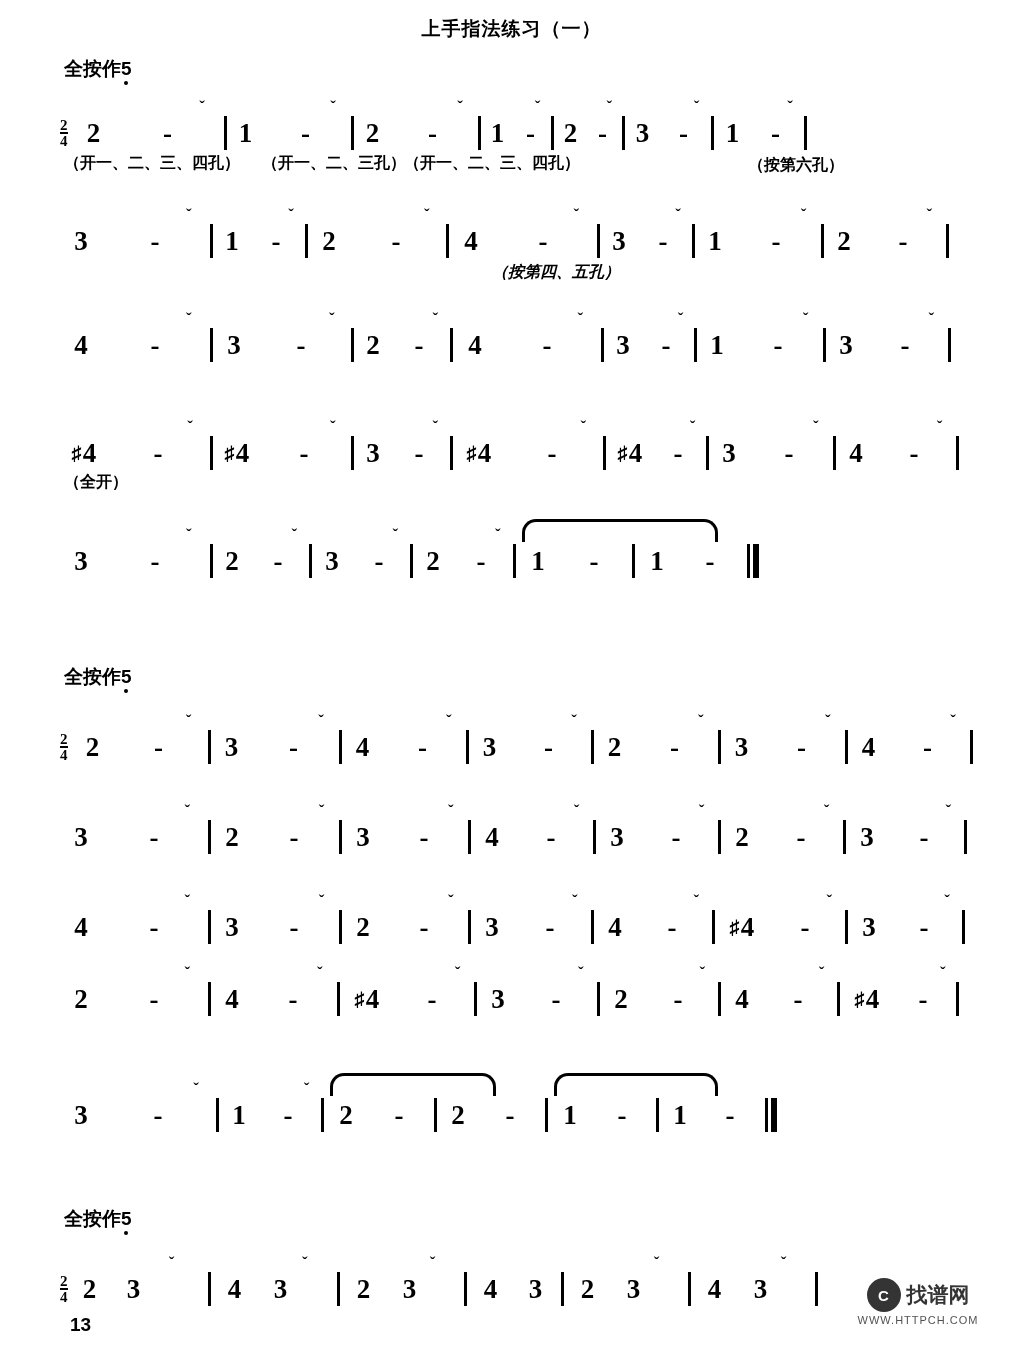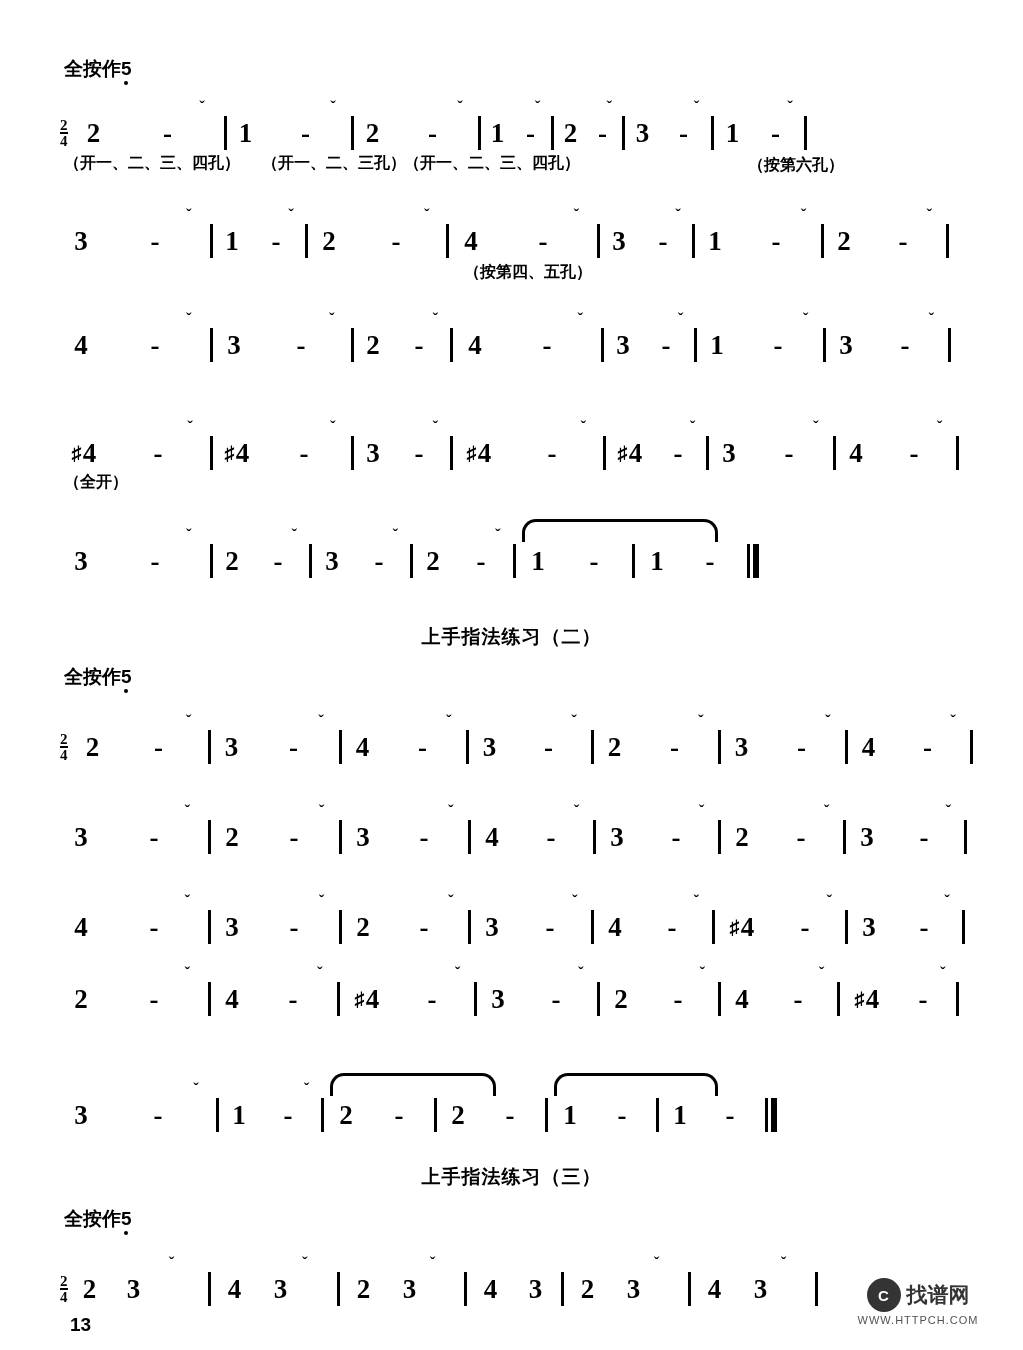--- a/index.html
+++ b/index.html
@@ -159,20 +159,23 @@
   .wm-url{
     font-family:"Liberation Sans", sans-serif;
     font-size:11px;color:#333;letter-spacing:1px;margin-top:2px;
   }
 </style>
 </head>
 <body>
 
 <div class="page">
 
+  <div style="position:absolute;left:0;top:16px;width:1023px;">
+    <div class="title">上手指法练习（一）</div>
+  </div>
 
   <div style="position:absolute;left:64px;top:56px;">
     <span class="tuning">
       <span>全按作</span><span class="dotnum">5</span>
     </span>
   </div>
 
   <div class="line" style="position:absolute;left:0;top:96px;width:1023px;">
     <span class="timesig">
       <span>2</span>
@@ -251,21 +254,21 @@
       <span class="note" style="width:86px;"><span class="vmark" style="left:82%;">ˇ</span><span>-</span></span>
     </span>
     <span class="bar"></span>
     <span class="measure">
       <span class="note" style="width:36px;">2</span>
       <span class="note" style="width:82px;"><span class="vmark" style="left:82%;">ˇ</span><span>-</span></span>
     </span>
     <span class="bar"></span>
   </div>
 
-  <div class="annot" style="left:464px;top:262px;">（按第四、五孔）</div>
+  <div class="annot" style="left:492px;top:262px;font-style:italic;">（按第四、五孔）</div>
 
   <div class="line" style="position:absolute;left:0;top:308px;width:1023px;">
     <span class="measure">
       <span class="note" style="width:42px;">4</span>
       <span class="note" style="width:106px;"><span class="vmark" style="left:82%;">ˇ</span><span>-</span></span>
     </span>
     <span class="bar"></span>
     <span class="measure">
       <span class="note" style="width:38px;">3</span>
       <span class="note" style="width:96px;"><span class="vmark" style="left:82%;">ˇ</span><span>-</span></span>
@@ -365,23 +368,20 @@
       <span class="note" style="width:72px;">-</span>
     </span>
     <span class="bar"></span>
     <span class="measure">
       <span class="note" style="width:40px;">1</span>
       <span class="note" style="width:66px;">-</span>
     </span>
     <span class="endbar2"></span>
   </div>
 
-  <div style="position:absolute;left:0;top:624px;width:1023px;">
-    <div class="title">上手指法练习（二）</div>
-  </div>
 
   <div style="position:absolute;left:64px;top:664px;">
     <span class="tuning">
       <span>全按作</span><span class="dotnum">5</span>
     </span>
   </div>
 
   <div class="line" style="position:absolute;left:0;top:710px;width:1023px;">
     <span class="timesig">
       <span>2</span>
@@ -566,23 +566,20 @@
       <span class="note" style="width:64px;">-</span>
     </span>
     <span class="bar"></span>
     <span class="measure">
       <span class="note" style="width:38px;">1</span>
       <span class="note" style="width:62px;">-</span>
     </span>
     <span class="endbar2"></span>
   </div>
 
-  <div style="position:absolute;left:0;top:1164px;width:1023px;">
-    <div class="title">上手指法练习（三）</div>
-  </div>
 
   <div style="position:absolute;left:64px;top:1206px;">
     <span class="tuning">
       <span>全按作</span><span class="dotnum">5</span>
     </span>
   </div>
 
   <div class="line" style="position:absolute;left:0;top:1252px;width:1023px;">
     <span class="timesig">
       <span>2</span>

